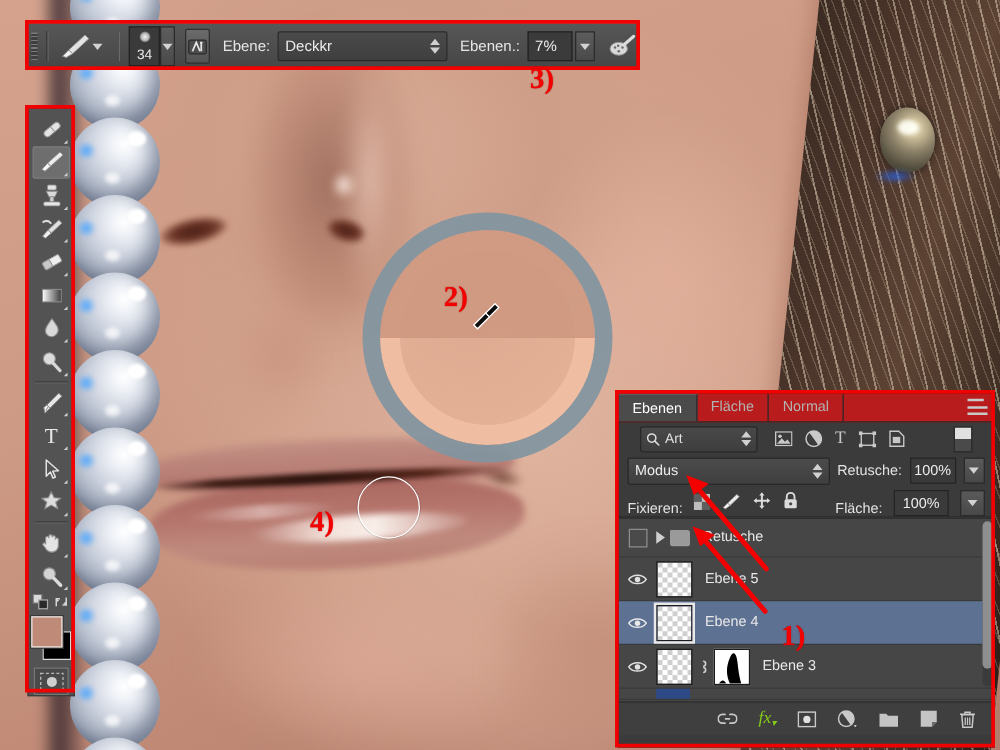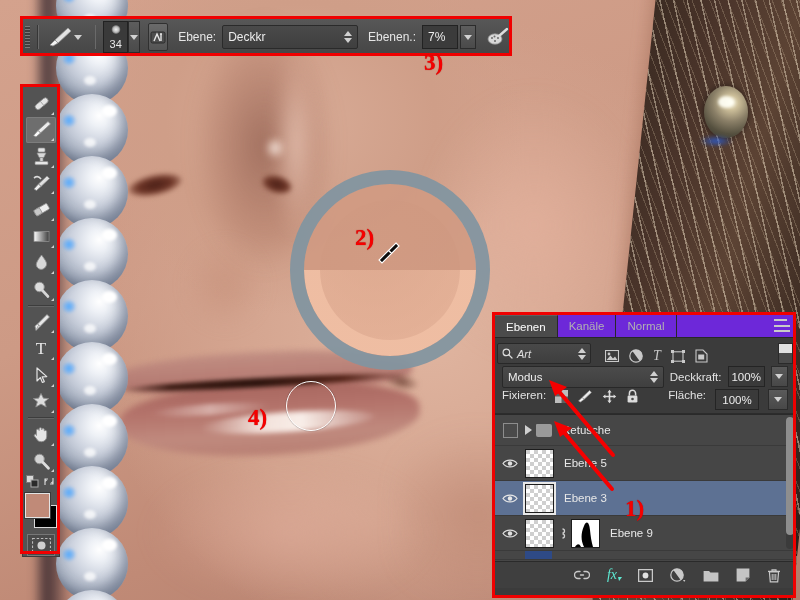--- a/index.html
+++ b/index.html
@@ -178,52 +178,52 @@
     border:1px solid #d9d9d9;}
   .sw-fore{position:absolute;left:1px;top:0;width:23px;height:23px;
     border:1px solid #e4e4e4;box-shadow:0 0 0 1px #3a3a3a;}
   .qmask{width:26px;height:22px;border:1px solid #777;background:#4a4a4a;
     display:flex;align-items:center;justify-content:center;margin-top:6px;}
   .swapicons{width:30px;height:16px;display:flex;align-items:center;justify-content:space-between;padding:0 2px;}
 
   
   .panel{position:absolute;left:494px;top:314px;width:300px;height:282px;
     background:#3b3b3b;border:1px solid #262626;}
-  .ptabs{height:22px;background:#6d28d9;display:flex;align-items:stretch;
+  .ptabs{height:22px;background:#b91c1c;display:flex;align-items:stretch;
     border-bottom:1px solid #282828;position:relative;}
   .ptab{padding:0 11px;display:flex;align-items:center;font-size:11.5px;color:#b2b2b2;
     border-right:1px solid #282828;}
   .ptab.sel{background:#4b4b4b;color:#fff;border-top:1px solid #5e5e5e;}
   .pmenu{position:absolute;right:5px;top:4px;width:16px;height:13px;
     display:flex;flex-direction:column;justify-content:space-between;}
   .pmenu span{display:block;height:2px;background:#c9c9c9;}
   .pmenu span:first-child{width:13px;}
   .pmenu span:nth-child(2){width:16px;}
   .pmenu span:nth-child(3){width:16px;}
 
-  .prow{display:flex;align-items:flex-end;padding:0 2px;height:26px;gap:6px;font-style:italic;}
+  .prow{display:flex;align-items:center;padding:0 17px;height:26px;gap:6px;}
   .filterbox{width:84px;height:19px;background:linear-gradient(180deg,#494949,#3e3e3e);
     border:1px solid #282828;border-radius:2px;display:flex;align-items:center;
     padding:0 4px;gap:4px;color:#e0e0e0;font-size:11px;}
   .ficons{display:flex;align-items:center;gap:10px;margin-left:8px;}
   .ficon{color:#c6c6c6;font-size:13px;display:flex;align-items:center;}
   .togglebox{width:13px;height:19px;margin-left:auto;
     background:linear-gradient(180deg,#e0e0e0 0 50%,#4a4a4a 50% 100%);border:1px solid #2a2a2a;}
 
   .blendrow{display:flex;align-items:center;padding:0 7px;height:25px;gap:6px;}
   .blendsel{width:178px;height:20px;background:linear-gradient(180deg,#4b4b4b,#3f3f3f);
     border:1px solid #282828;border-radius:2px;display:flex;align-items:center;
     justify-content:space-between;padding:0 5px;color:#ececec;font-size:11.5px;}
   .minilbl{font-size:11.5px;color:#e2e2e2;white-space:nowrap;}
   .minifield{width:42px;height:19px;background:#3a3a3a;border:1px solid #242424;
     color:#ececec;font-size:11.5px;display:flex;align-items:center;justify-content:center;}
   .minidrop{width:18px;height:19px;background:linear-gradient(180deg,#5a5a5a,#484848);
     border:1px solid #2b2b2b;display:flex;align-items:center;justify-content:center;}
 
-  .lockrow{display:flex;align-items:flex-start;padding:0 7px;height:24px;gap:9px;
+  .lockrow{display:flex;align-items:flex-end;padding:0 7px;height:24px;gap:9px;
     border-bottom:1px solid #2c2c2c;}
 
   .layerlist{position:relative;height:146px;background:#464646;overflow:hidden;
     border-top:1px solid #2a2a2a;}
   .lrow{display:flex;align-items:center;height:34px;border-bottom:1px solid #3a3a3a;
     padding-left:4px;gap:4px;position:relative;}
   .lrow.sel{background:#5d7193;}
   .eyecell{width:22px;display:flex;align-items:center;justify-content:center;}
   .thumb{width:27px;height:27px;border:1px solid #1d1d1d;
     background:
@@ -233,21 +233,21 @@
   .lname{font-size:11.5px;color:#e8e8e8;margin-left:6px;}
   .foldericon{width:16px;height:13px;background:#9a9a9a;border-radius:1px 2px 2px 2px;}
   .arrowr{width:0;height:0;border-top:5px solid transparent;border-bottom:5px solid transparent;
     border-left:7px solid #cfcfcf;}
   .chkbox{width:13px;height:13px;border:1px solid #8d8d8d;background:#4a4a4a;}
   .vscroll{position:absolute;right:1px;top:2px;width:8px;height:132px;background:#3b3b3b;border-radius:4px;}
   .vthumb{position:absolute;right:1px;top:2px;width:8px;height:118px;background:#8e8e8e;border-radius:4px;}
 
   .pbottom{height:26px;background:#3f3f3f;border-top:1px solid #2a2a2a;
     display:flex;align-items:center;justify-content:flex-end;gap:17px;padding-right:14px;}
-  .pb{color:#5eead4;display:flex;align-items:flex-end;}
+  .pb{color:#84cc16;display:flex;align-items:flex-end;}
 </style>
 </head>
 <body>
 
 <div id="stage">
 
   <div class="photo">
     <div class="skin-base"></div>
     <div class="cheek-r"></div>
     <div class="nose-shadow"></div>
@@ -550,21 +550,21 @@
         <rect x="0.5" y="0.5" width="18" height="14" fill="none" stroke="#b9b9b9" stroke-dasharray="2.4 1.8" stroke-width="1.2"></rect>
         <circle cx="9.5" cy="7.5" r="4" fill="#cfcfcf"></circle>
       </svg>
     </div>
   </div>
 
   <div class="panel">
 
     <div class="ptabs">
       <div class="ptab sel">Ebenen</div>
-      <div class="ptab">Kanäle</div>
+      <div class="ptab">Fläche</div>
       <div class="ptab">Normal</div>
       <div class="pmenu">
         <span></span>
           <span></span>
           <span></span>
       </div>
     </div>
 
     <div class="prow">
       <div class="filterbox">
@@ -614,21 +614,21 @@
     </div>
 
     <div class="blendrow">
       <div class="blendsel">
         <span>Modus</span>
         <span class="spin">
             <span class="u"></span>
             <span class="d"></span>
           </span>
       </div>
-      <span class="minilbl">Deckkraft:</span>
+      <span class="minilbl">Retusche:</span>
       <div class="minifield">100%</div>
       <div class="minidrop">
         <div class="tri-down"></div>
       </div>
     </div>
 
     <div class="lockrow">
       <span class="minilbl">Fixieren:</span>
       <span>
         <svg width="13" height="13" viewBox="0 0 13 13">
@@ -686,21 +686,21 @@
       </div>
 
       <div class="lrow sel">
         <div class="eyecell">
           <svg width="16" height="11" viewBox="0 0 16 11">
             <path d="M1 5.5 C4 1 12 1 15 5.5 C12 10 4 10 1 5.5 Z" fill="none" stroke="#e8e8e8" stroke-width="1.2"></path>
             <circle cx="8" cy="5.5" r="2.2" fill="#e8e8e8"></circle>
           </svg>
         </div>
         <span class="thumb selected"></span>
-        <span class="lname">Ebene 3</span>
+        <span class="lname">Ebene 4</span>
       </div>
 
       <div class="lrow">
         <div class="eyecell">
           <svg width="16" height="11" viewBox="0 0 16 11">
             <path d="M1 5.5 C4 1 12 1 15 5.5 C12 10 4 10 1 5.5 Z" fill="none" stroke="#e0e0e0" stroke-width="1.2"></path>
             <circle cx="8" cy="5.5" r="2.2" fill="#e0e0e0"></circle>
           </svg>
         </div>
         <span class="thumb"></span>
@@ -709,21 +709,21 @@
             <path d="M4.5 2 a2 2 0 0 1 0 4 M4.5 7 a2 2 0 0 1 0 4" fill="none" stroke="#cfcfcf" stroke-width="1.3"></path>
           </svg>
         </span>
         <span class="maskthumb">
           <svg width="27" height="27" viewBox="0 0 27 27">
             <rect width="27" height="27" fill="#ffffff"></rect>
             <path d="M12 27 C9 21 8.5 14 12 6 C15 -1 17.5 4 18 10 C18.6 16 19.5 22 21 27 Z" fill="#000000"></path>
             <path d="M3 27 C5 24 7 23 9 27 Z" fill="#000000"></path>
           </svg>
         </span>
-        <span class="lname">Ebene 9</span>
+        <span class="lname">Ebene 3</span>
       </div>
 
       <div class="lrow" style="height:8px">
         <span style="width:27px;height:8px;margin-left:26px;background:#2e4a86;display:block"></span>
       </div>
 
       <div class="vscroll"></div>
       <div class="vthumb"></div>
     </div>
 

